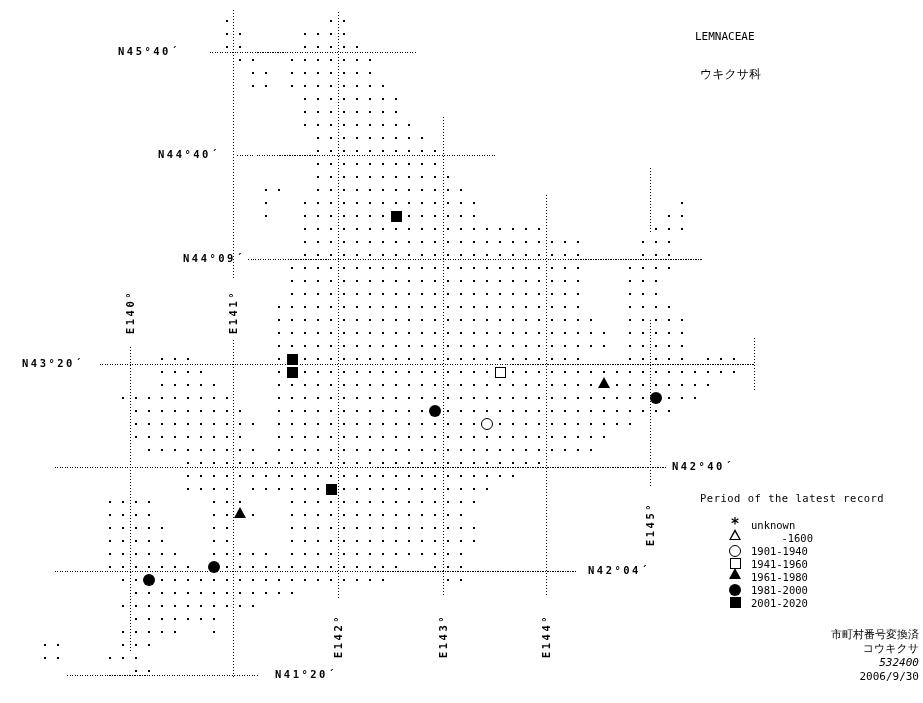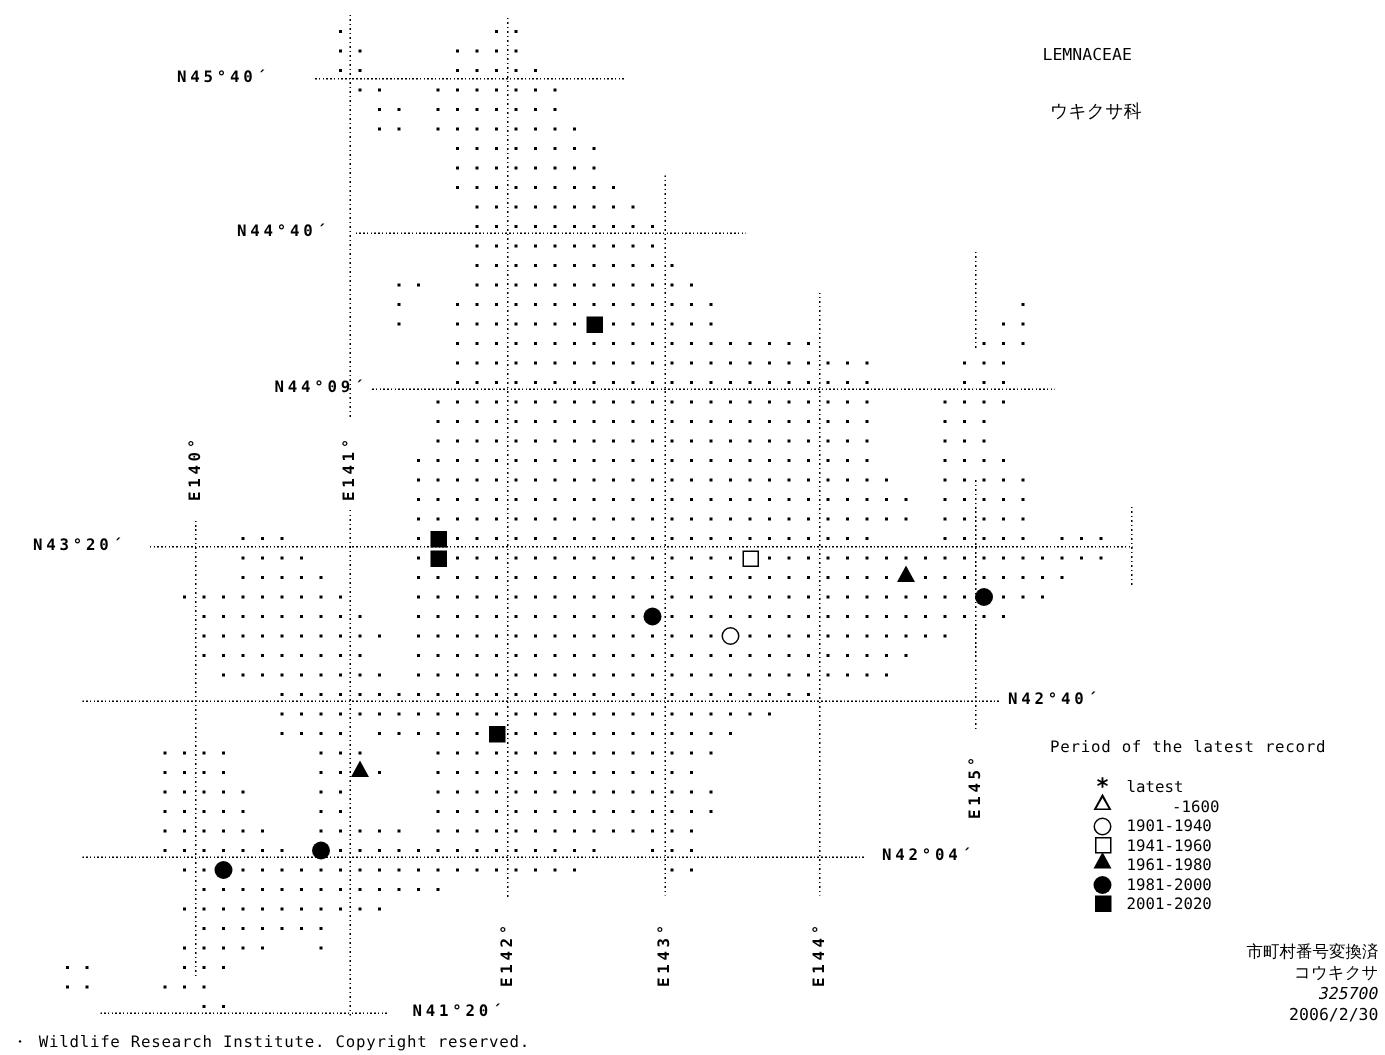--- a/index.html
+++ b/index.html
@@ -1138,21 +1138,21 @@
   <div id="family-latin">LEMNACEAE</div>
   <div id="family-jp">ウキクサ科</div>
 
   <div id="legend">
     <div id="legend-title">Period of the latest record</div>
     <div id="legend-rows">
         <div class="legend-row">
           <span class="sym-cell">
             <span class="asterisk">*</span>
           </span>
-          <span class="legend-label">latest</span>
+          <span class="legend-label">unknown</span>
         </div>
         <div class="legend-row">
           <span class="sym-cell">
             <span class="sym triangle-open"></span>
           </span>
           <span class="legend-label align-right">-1600</span>
         </div>
         <div class="legend-row">
           <span class="sym-cell">
             <span class="sym circle-open"></span>
@@ -1182,18 +1182,17 @@
             <span class="sym square-filled"></span>
           </span>
           <span class="legend-label">2001-2020</span>
         </div>
       </div>
   </div>
 
   <div id="stamp">
       <div class="stamp-line">市町村番号変換済</div>
       <div class="stamp-line">コウキクサ</div>
-      <div class="stamp-line italic">325700</div>
-      <div class="stamp-line">2006/2/30</div>
+      <div class="stamp-line italic">532400</div>
+      <div class="stamp-line">2006/9/30</div>
     </div>
 
-  <div id="footer">・ Wildlife Research Institute. Copyright reserved.</div>
 </div>
 
 </body></html>

